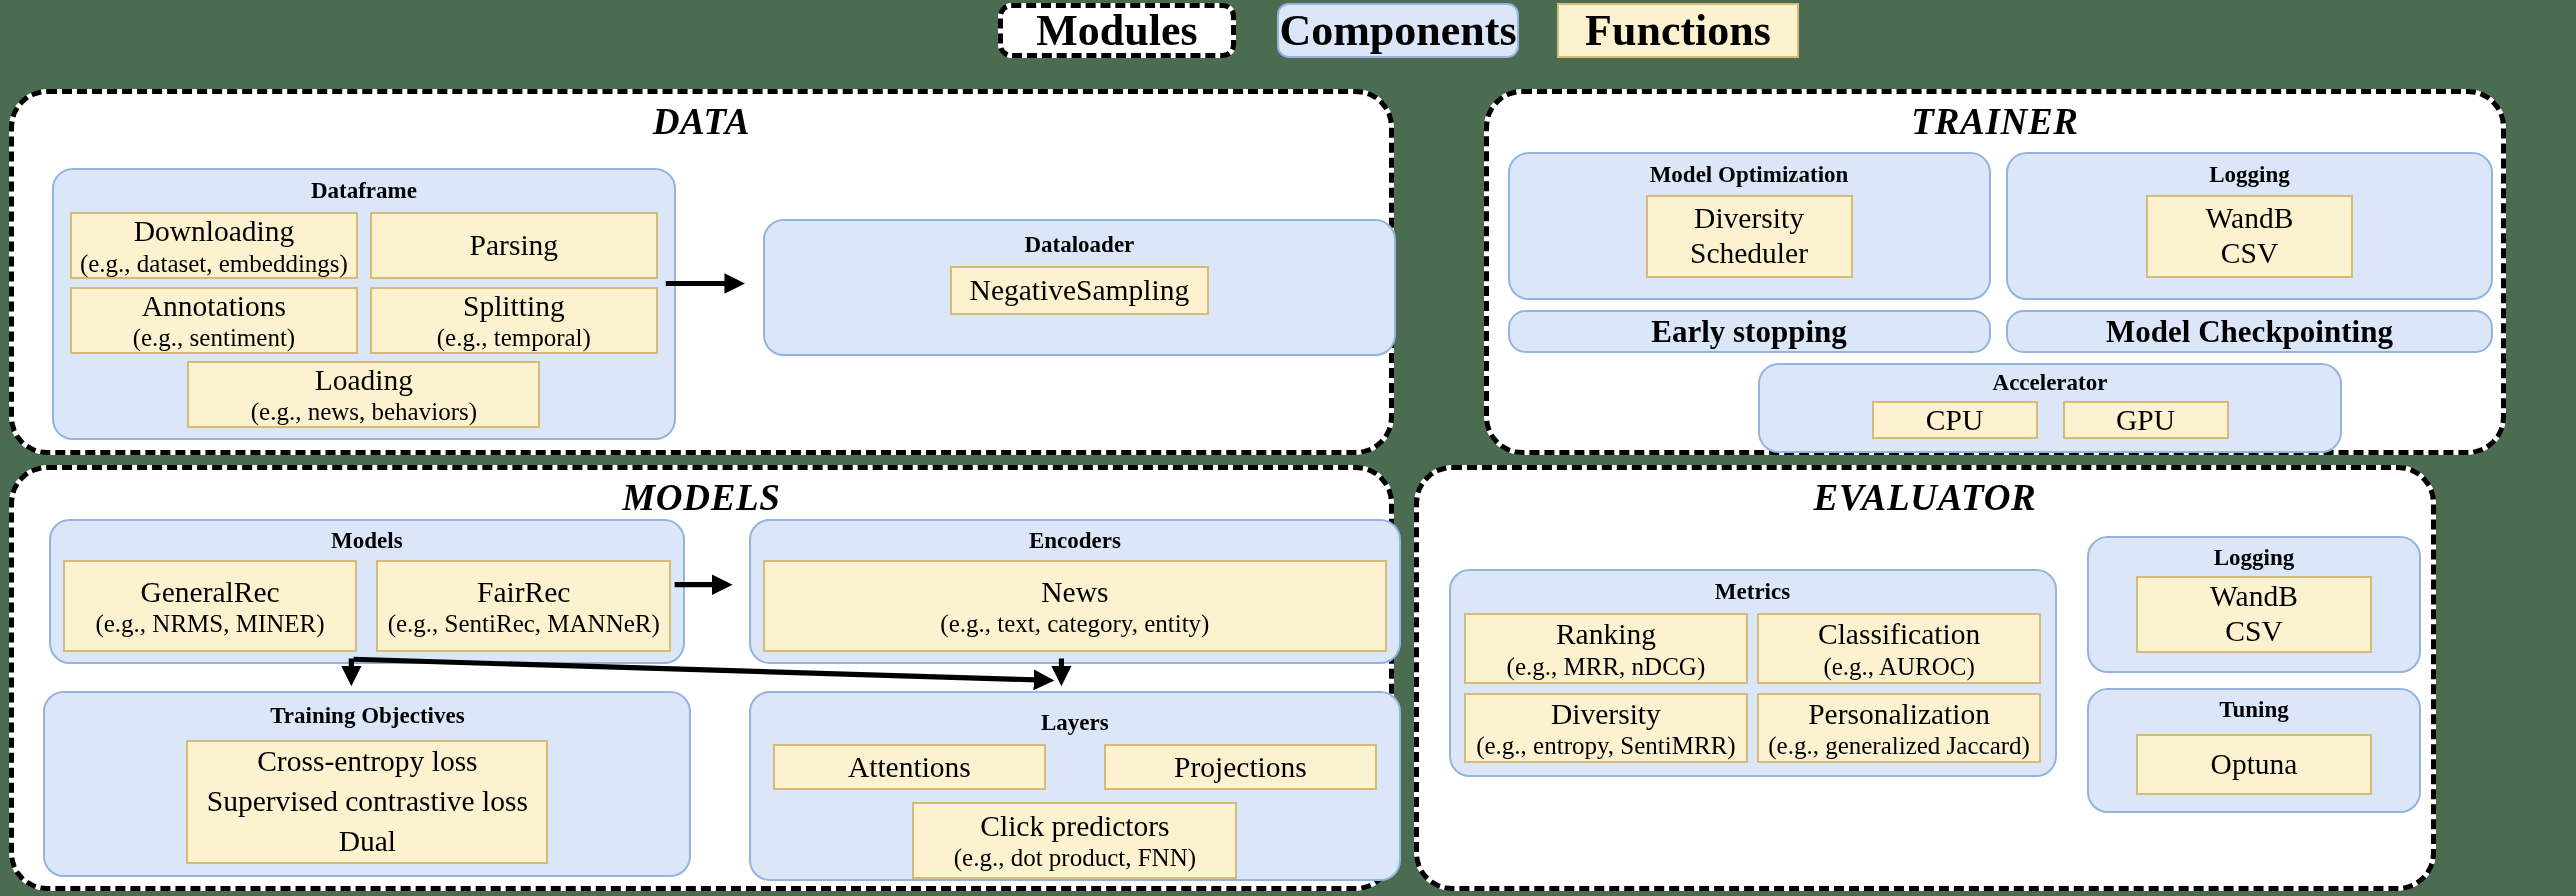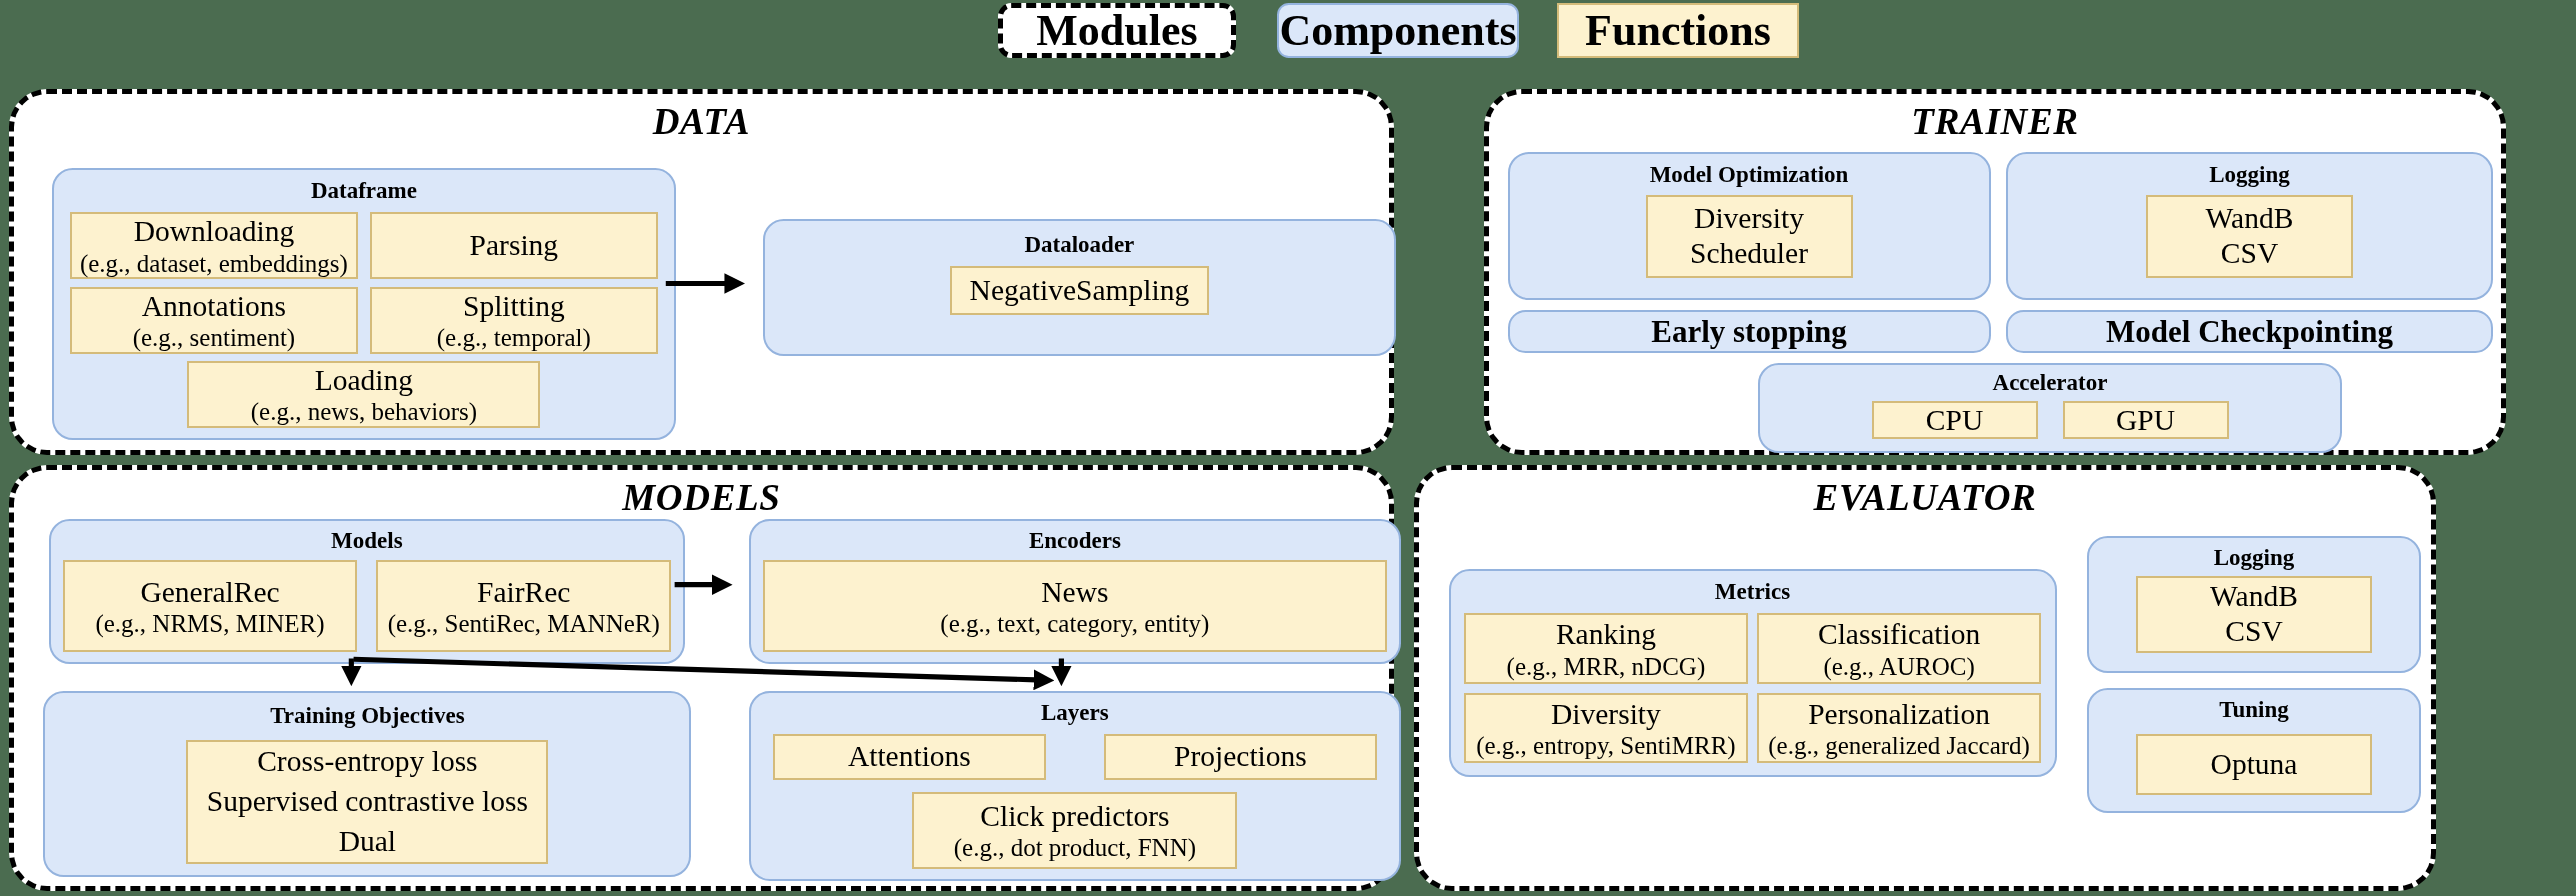--- a/index.html
+++ b/index.html
@@ -75,21 +75,21 @@
   .accel-row .fn { width:166px; height:38px; }
 
   
   #comp-models   { left:35px;  top:49px; width:636px; height:145px; padding:5.9px 11.8px 10.3px; display:flex; flex-direction:column; }
   #comp-encoders { left:735px; top:49px; width:652px; height:145px; padding:5.9px 11.8px 10.3px; display:flex; flex-direction:column; }
   .pair-row { display:flex; gap:19px; margin-top:5.9px; flex:1; }
   .pair-row .fn { flex:1; }
   #comp-training-objectives { left:29.5px; top:221px; width:648px; height:186px; display:flex; flex-direction:column; align-items:center; padding-top:8.9px; }
   #fn-training-objectives { width:362px; height:124px; margin-top:10.3px; }
   #fn-training-objectives .fn-name { line-height:1.35; }
-  #comp-layers { left:735px; top:221px; width:652px; height:190px; padding:5.9px 22px 0; display:flex; flex-direction:column; box-sizing:border-box; }
+  #comp-layers { left:735px; top:221px; width:652px; height:190px; padding:5.9px 22px 0; display:flex; flex-direction:column; box-sizing:border-box;justify-content:flex-end; }
   .layers-row1 { display:flex; justify-content:space-between; margin-top:7.4px; }
   .layers-row1 .fn { width:273px; height:46px; }
   .layers-row2 { display:flex; justify-content:center; margin-top:11.8px; }
   .layers-row2 .fn { width:325px; height:77px; }
 
   
   #comp-metrics { left:29.5px; top:99px; width:608px; height:208px; padding:7.4px 13.3px 11.8px; display:flex; flex-direction:column; }
   .metrics-grid { display:grid; grid-template-columns:1fr 1fr; gap:8.9px; margin-top:7.4px; flex:1; }
   #comp-eval-logging { left:668px; top:66px;  width:334px; height:137px; display:flex; flex-direction:column; align-items:center; padding-top:5.9px; }
   #fn-eval-logging { width:236px; height:77px; margin-top:4.4px; }

